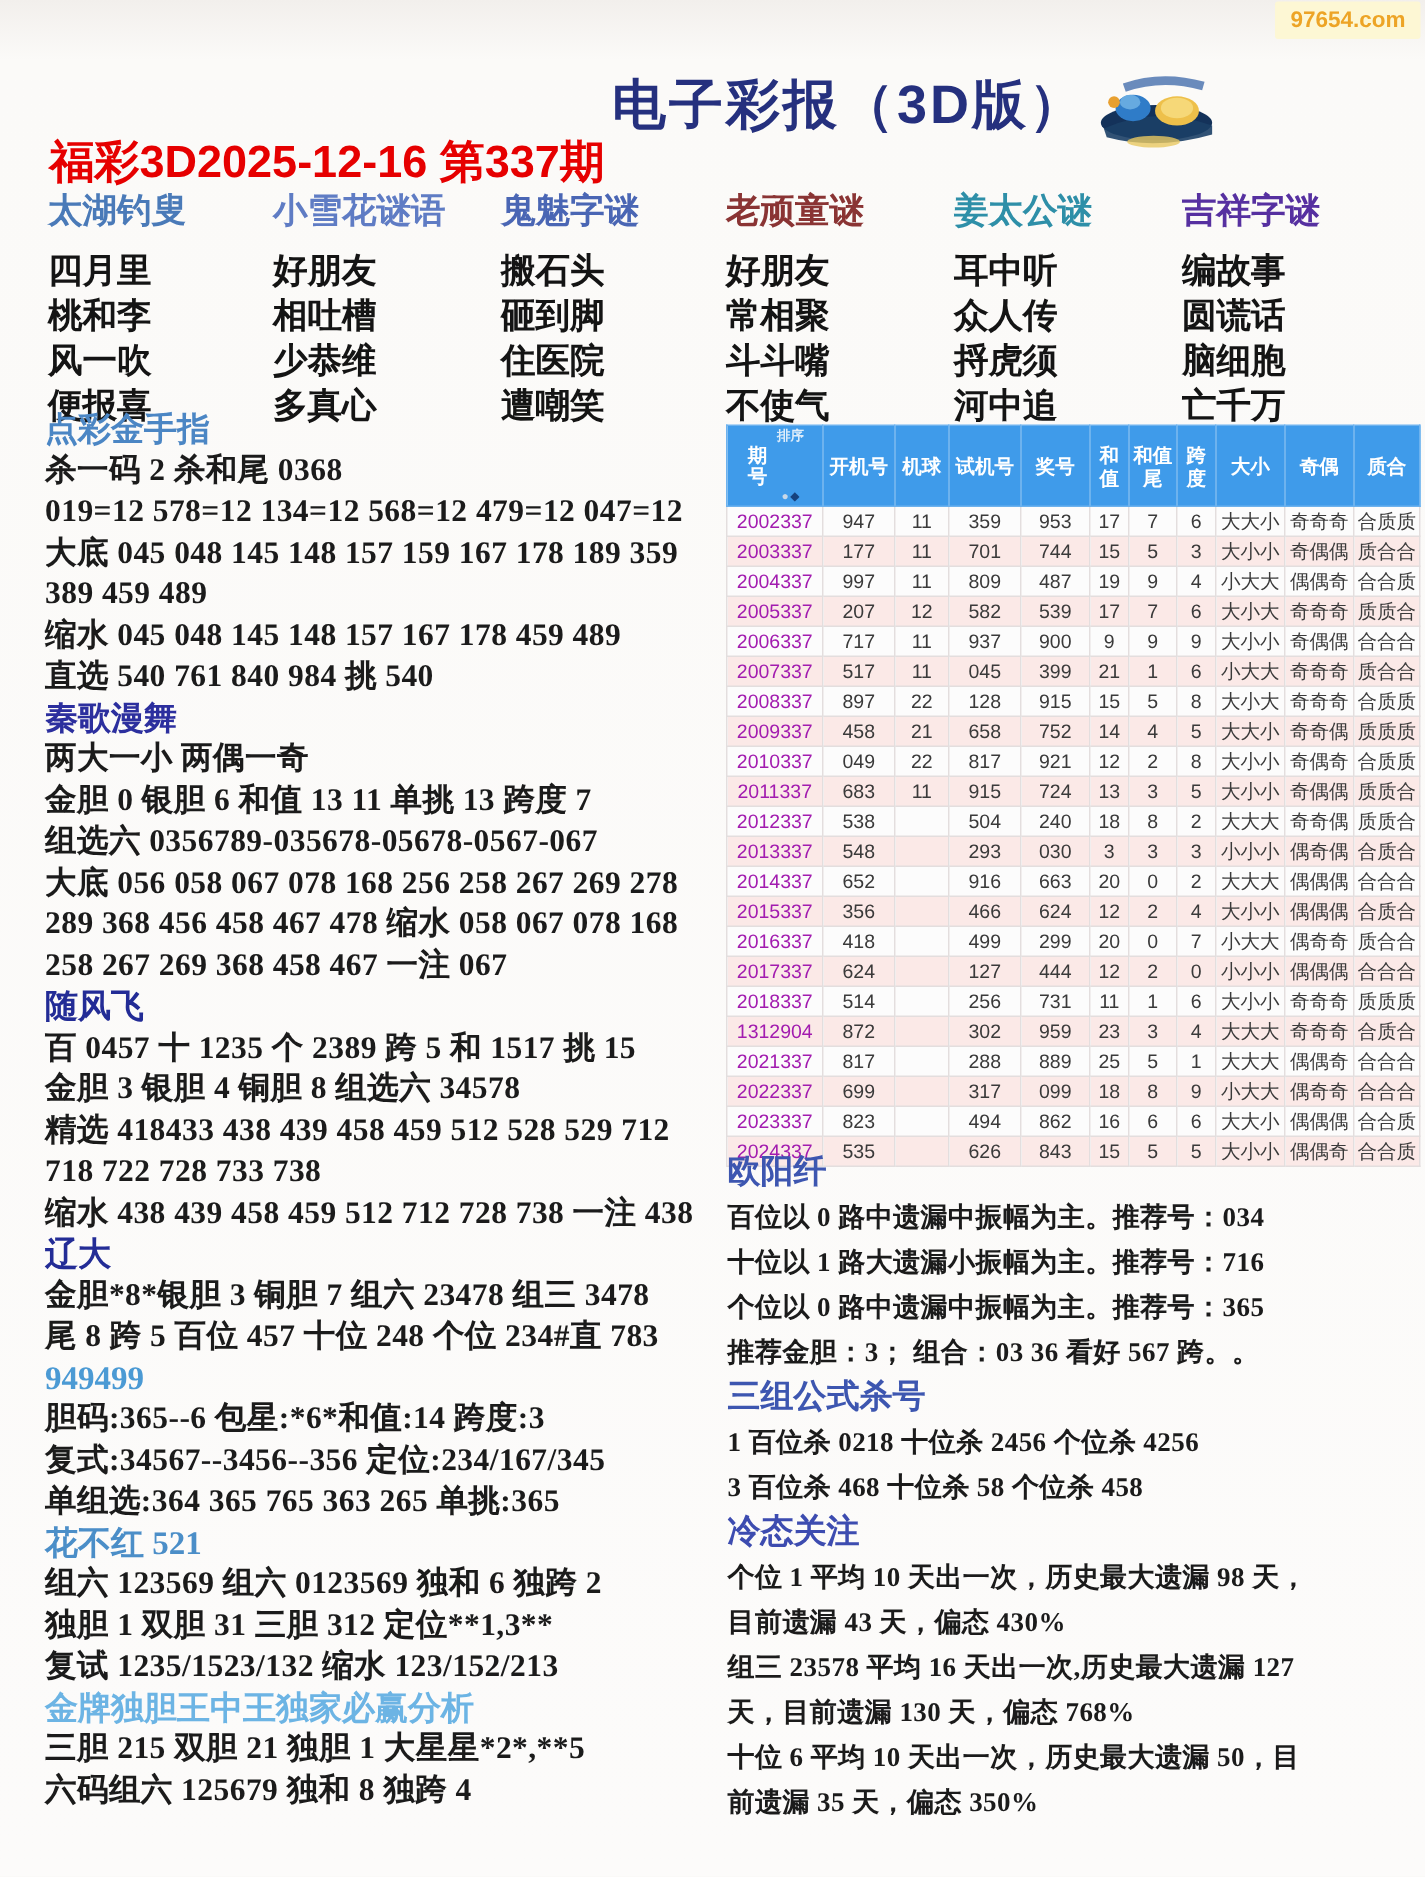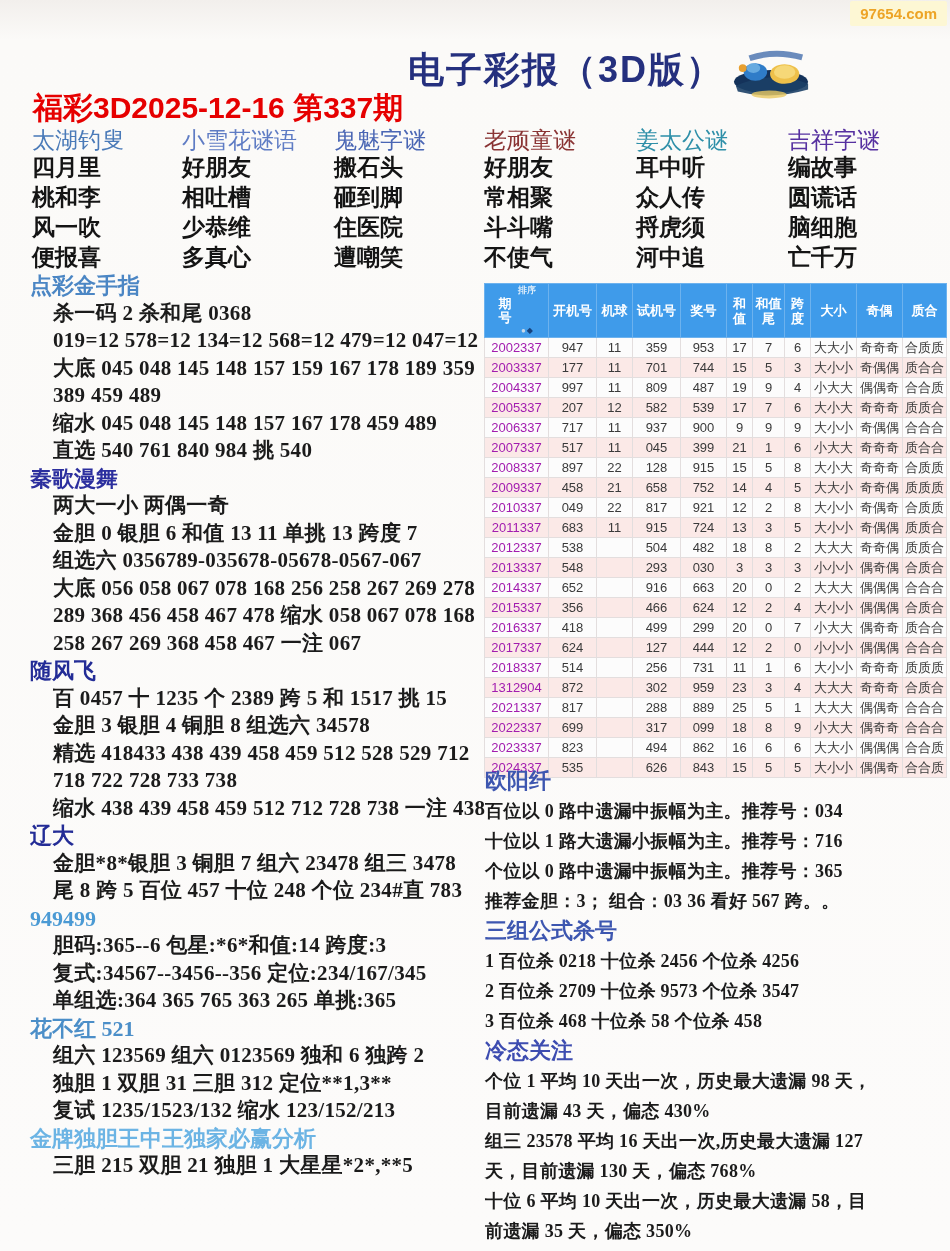--- a/index.html
+++ b/index.html
@@ -20,28 +20,28 @@
   }
   .logo{width:82px;height:54px;margin-left:6px;}
   .issue-heading{
     position:absolute;top:88px;left:33px;
     font-family:"Liberation Sans","DejaVu Sans",sans-serif;font-weight:900;font-size:30px;
     color:#e60000;letter-spacing:0px;white-space:nowrap;
   }
   
   .riddles{position:absolute;top:128px;left:32px;width:912px;display:grid;
     grid-template-columns:150px 152px 150px 152px 152px 156px;}
-  .riddle-title{font-weight:400;font-size:23px;line-height:24px;margin-bottom:0;white-space:nowrap;}
+  .riddle-title{font-weight:700;font-size:23px;line-height:24px;margin-bottom:13px;white-space:nowrap;}
   .riddle-item{font-weight:700;font-size:23px;line-height:30px;color:#141414;white-space:nowrap;}
   
   .left-col{position:absolute;top:272px;left:30px;width:456px;}
   .sec-title{font-family:"Liberation Serif","DejaVu Serif",serif;font-weight:700;
     font-size:22px;line-height:27.5px;white-space:nowrap;}
   .sec-line{font-family:"Liberation Serif","DejaVu Serif",serif;font-weight:700;
-    font-size:21px;line-height:27.5px;color:#1b1b1b;letter-spacing:0.3px;white-space:nowrap;margin-left:23px;}
+    font-size:21px;line-height:27.5px;color:#1b1b1b;letter-spacing:0.3px;white-space:nowrap;}
   
   .hist{
     position:absolute;top:283px;left:484px;width:462px;border-collapse:collapse;table-layout:fixed;
     background:#fff;border:1px solid #c9c9c9;
   }
   .hist th{
     background:#3f9bea;color:#fff;font-weight:700;font-size:13px;line-height:15px;
     border:1px solid #6db2ee;padding:2px 1px;word-break:break-all;vertical-align:middle;
   }
   .hist thead tr{height:48px;}
@@ -163,20 +163,21 @@
       <div class="sec-title" style="color: rgb(75, 154, 212);">949499</div>
       <div class="sec-line">胆码:365--6 包星:*6*和值:14 跨度:3</div>
       <div class="sec-line">复式:34567--3456--356 定位:234/167/345</div>
       <div class="sec-line">单组选:364 365 765 363 265 单挑:365</div>
       <div class="sec-title" style="color: rgb(75, 142, 200);">花不红 521</div>
       <div class="sec-line">组六 123569 组六 0123569 独和 6 独跨 2</div>
       <div class="sec-line">独胆 1 双胆 31 三胆 312 定位**1,3**</div>
       <div class="sec-line">复试 1235/1523/132 缩水 123/152/213</div>
       <div class="sec-title" style="color: rgb(108, 180, 228);">金牌独胆王中王独家必赢分析</div>
       <div class="sec-line">三胆 215 双胆 21 独胆 1 大星星*2*,**5</div>
+      <div class="sec-line">六码组六 125679 独和 8 独跨 4</div>
     </div>
 
   <table class="hist">
     <colgroup>
       <col style="width:64px">
         <col style="width:48px">
         <col style="width:36px">
       <col style="width:48px">
         <col style="width:46px">
         <col style="width:26px">
@@ -338,21 +339,21 @@
           <td>5</td>
           <td>大小小</td>
           <td>奇偶偶</td>
           <td>质质合</td>
         </tr>
         <tr class="white">
           <td>2012337</td>
           <td>538</td>
           <td></td>
           <td>504</td>
-          <td>482</td>
+          <td>240</td>
           <td>18</td>
           <td>8</td>
           <td>2</td>
           <td>大大大</td>
           <td>奇奇偶</td>
           <td>质质合</td>
         </tr>
         <tr class="pink">
           <td>2013337</td>
           <td>548</td>
@@ -500,24 +501,23 @@
   </table>
 
   <div class="right-secs" id="rightSecs">
       <div class="rsec-title" style="color: rgb(61, 86, 176);">欧阳纤</div>
       <div class="rsec-line">百位以 0 路中遗漏中振幅为主。推荐号：034</div>
       <div class="rsec-line">十位以 1 路大遗漏小振幅为主。推荐号：716</div>
       <div class="rsec-line">个位以 0 路中遗漏中振幅为主。推荐号：365</div>
       <div class="rsec-line">推荐金胆：3；  组合：03 36 看好 567 跨。。</div>
       <div class="rsec-title" style="color: rgb(61, 86, 176);">三组公式杀号</div>
       <div class="rsec-line">1 百位杀 0218 十位杀 2456 个位杀 4256</div>
-      <div class="rsec-line">2 百位杀 2709 十位杀 9573 个位杀 3547</div>
       <div class="rsec-line">3 百位杀 468 十位杀 58 个位杀 458</div>
       <div class="rsec-title" style="color: rgb(61, 76, 176);">冷态关注</div>
       <div class="rsec-line">个位 1 平均 10 天出一次，历史最大遗漏 98 天，</div>
       <div class="rsec-line">目前遗漏 43 天，偏态 430%</div>
       <div class="rsec-line">组三 23578 平均 16 天出一次,历史最大遗漏 127</div>
       <div class="rsec-line">天，目前遗漏 130 天，偏态 768%</div>
-      <div class="rsec-line">十位 6 平均 10 天出一次，历史最大遗漏 58，目</div>
+      <div class="rsec-line">十位 6 平均 10 天出一次，历史最大遗漏 50，目</div>
       <div class="rsec-line">前遗漏 35 天，偏态 350%</div>
     </div>
 
 </div>
 
 </body></html>

